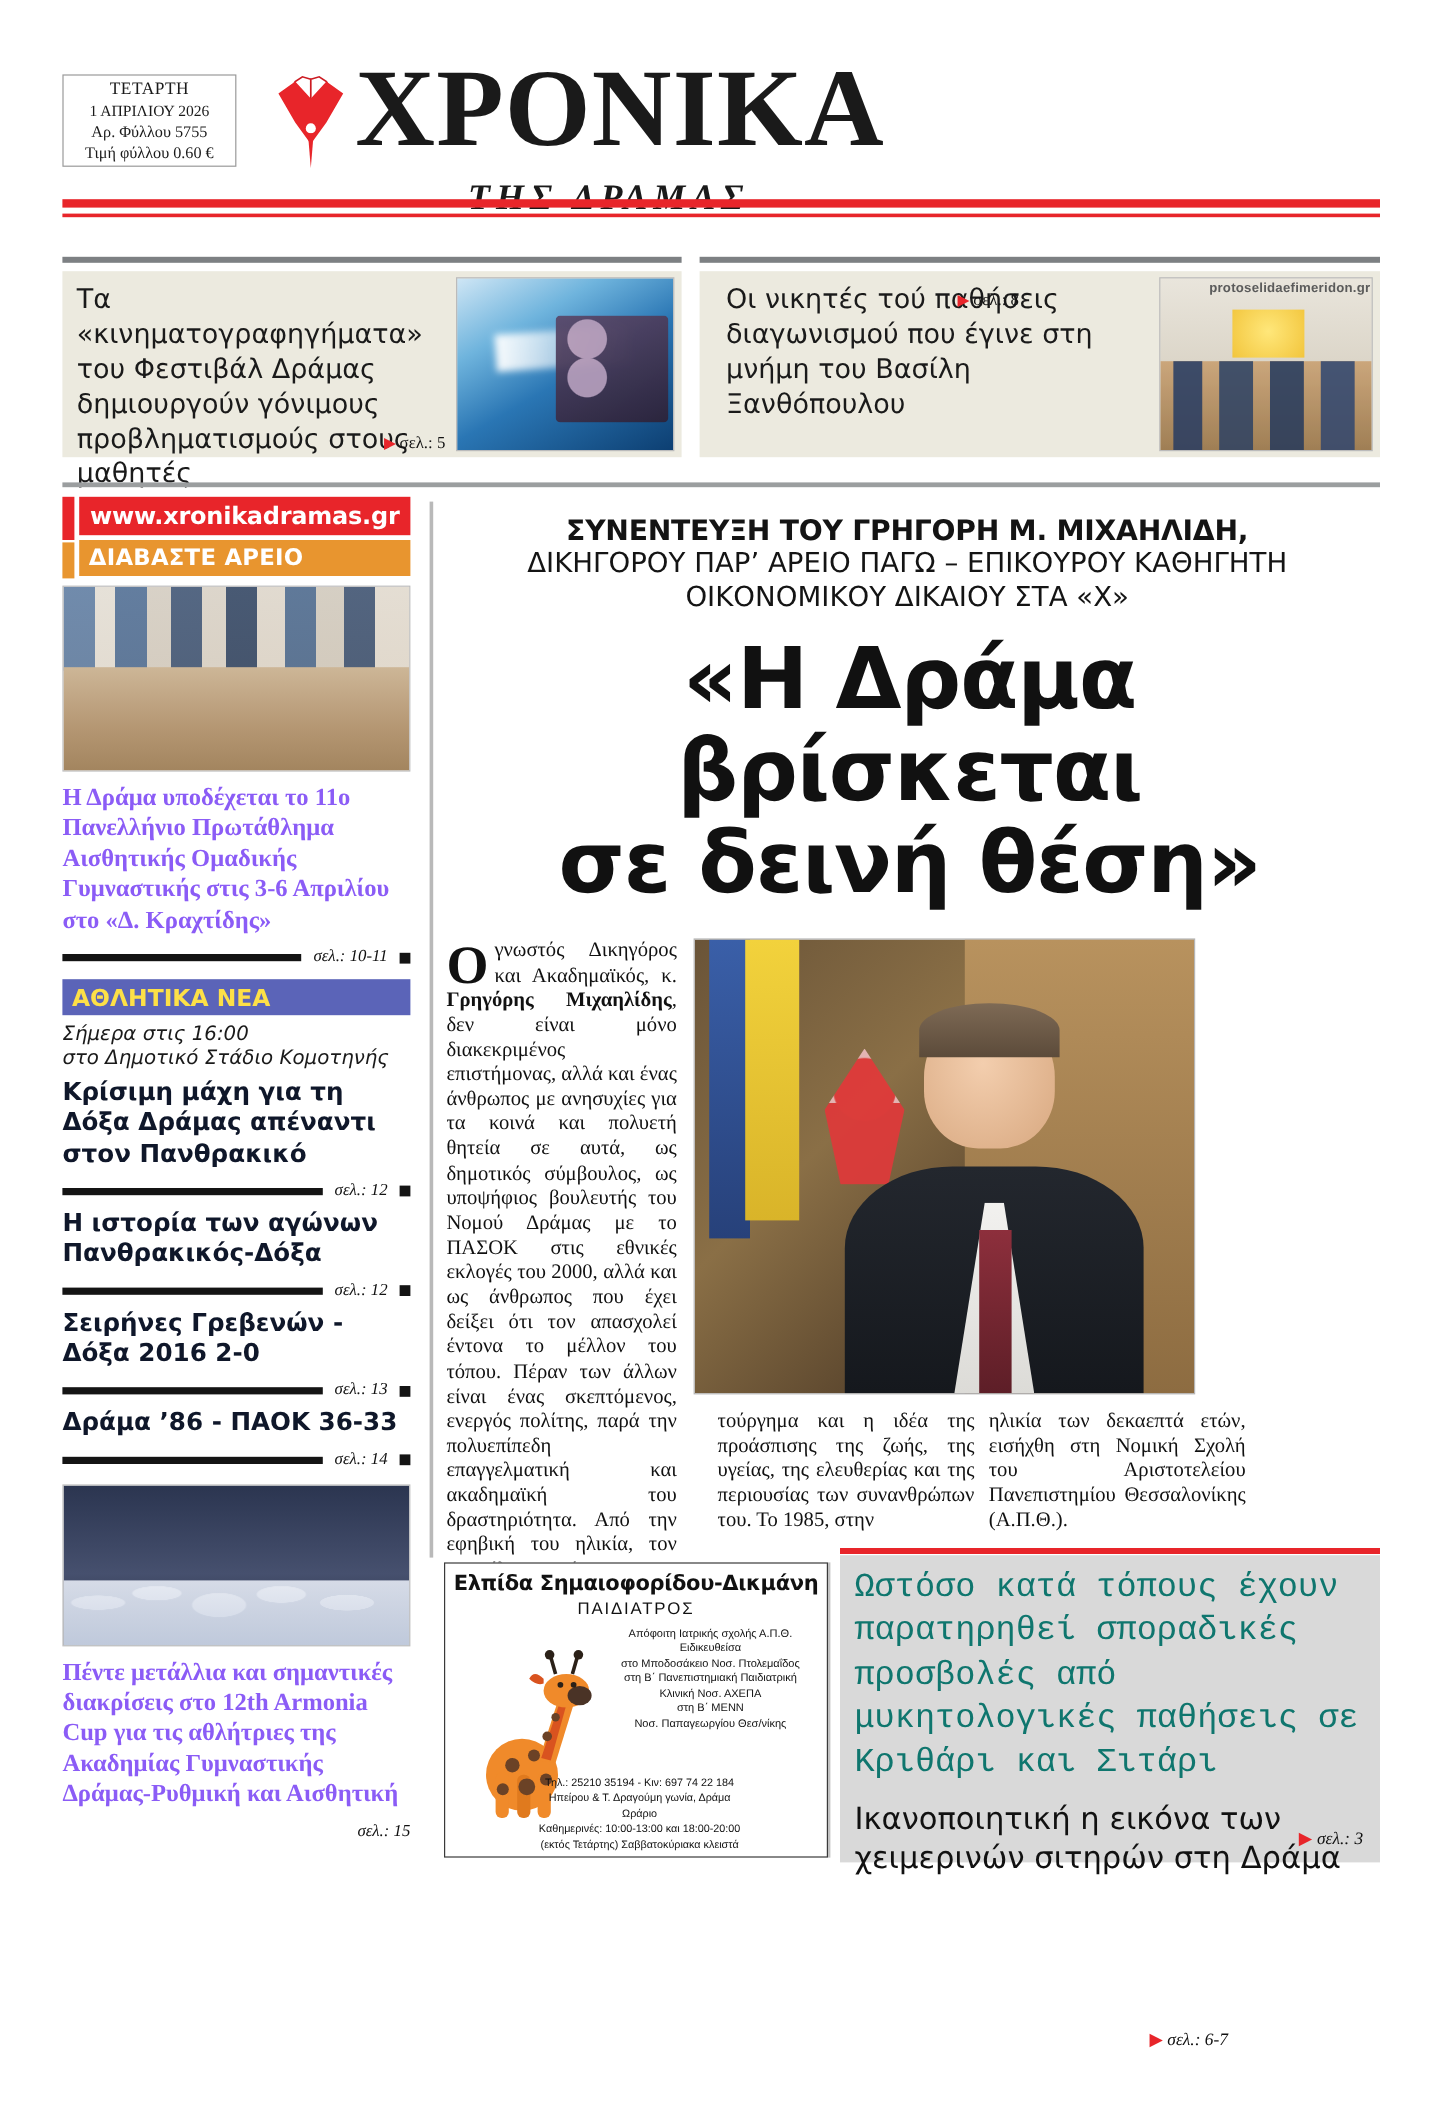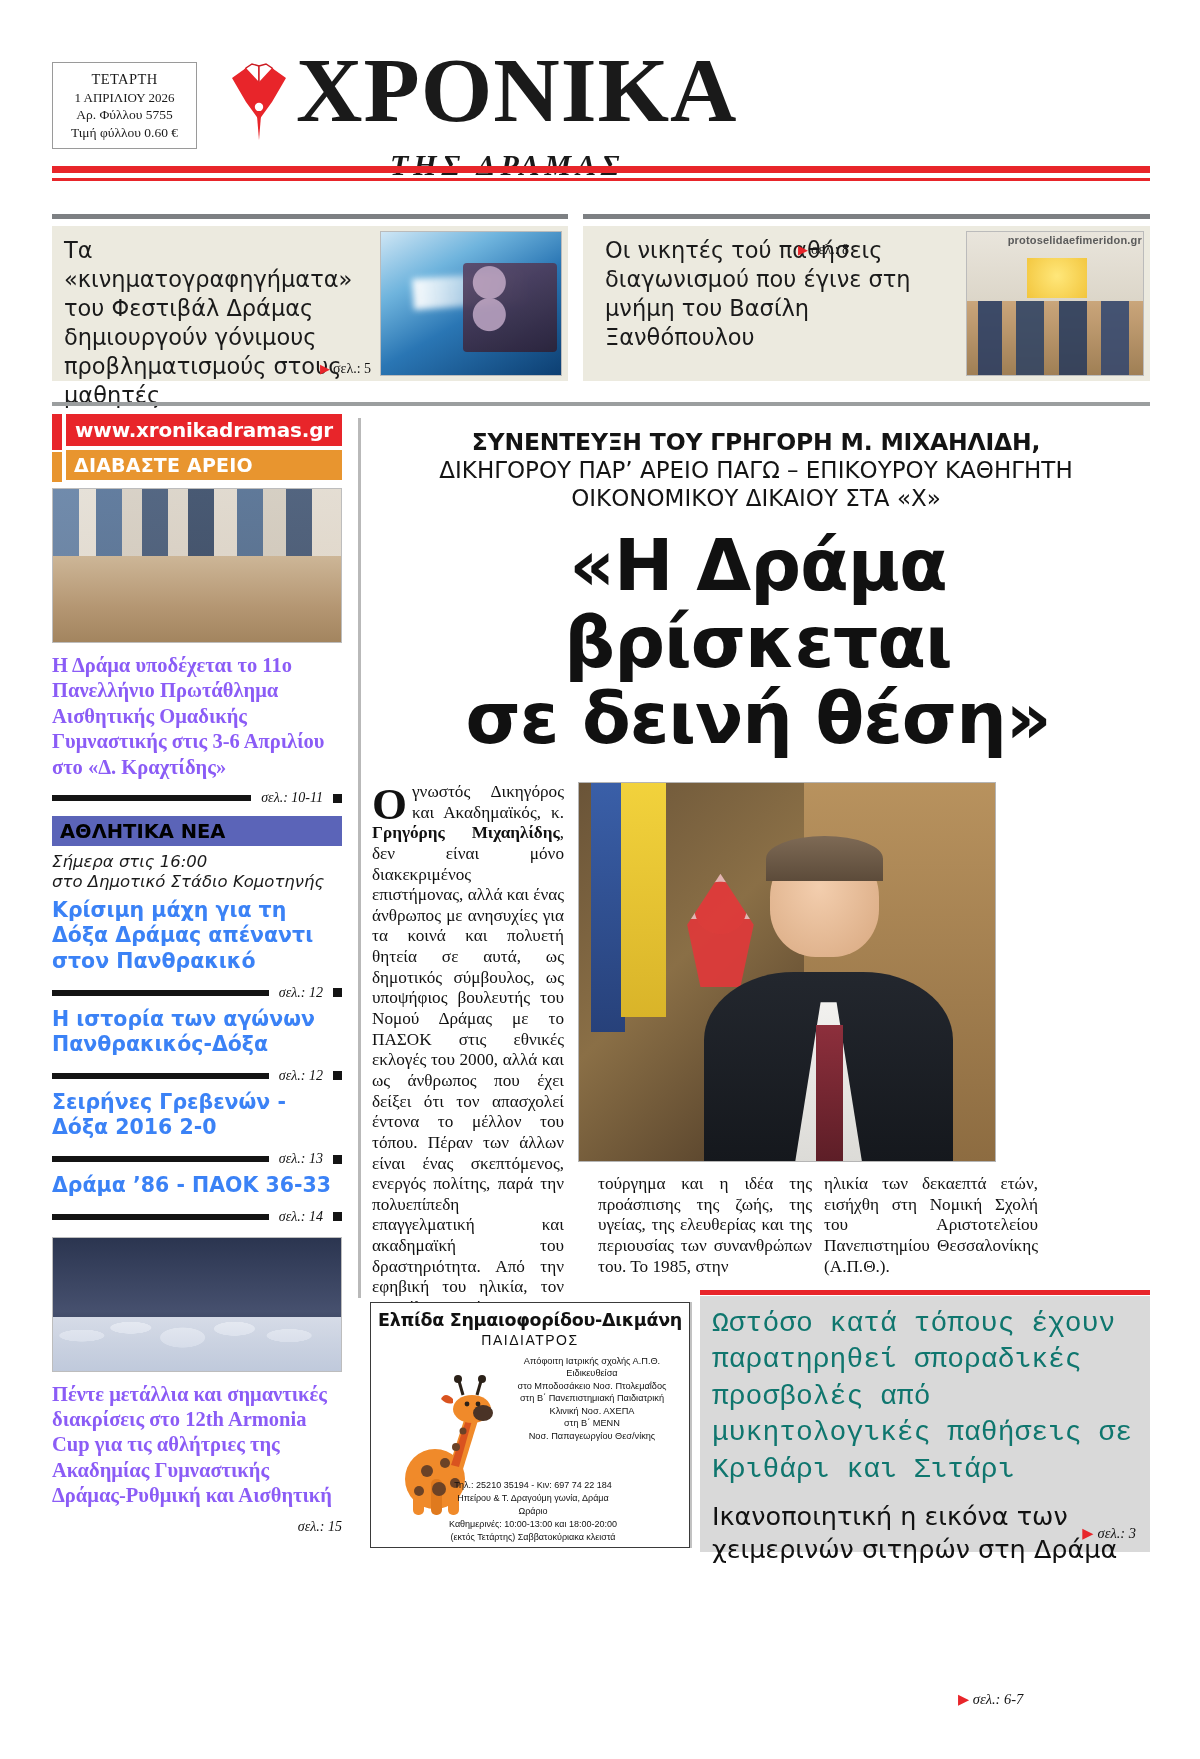--- a/index.html
+++ b/index.html
@@ -20,21 +20,21 @@
   
   .masthead {
     position: absolute;
     left: 0; top: 0;
     width: 1200px; height: 196px;
     background: #fff;
   }
   .date-box {
     position: absolute;
     left: 52px; top: 62px;
-    width: 145px; height: 87px;
+    width: 145px; height: 77px;
     border: 1px solid #9a9a9a;
     background: #fff;
     display: flex;
     flex-direction: column;
     align-items: center;
     justify-content: center;
     font-family: "Liberation Serif", serif;
     color: #1a1a1a;
     line-height: 1.32;
   }
@@ -297,21 +297,21 @@
     color: #111;
     white-space: nowrap;
   }
   .side-ref-row .sq {
     width: 9px; height: 9px; background: #141414; flex: none;
   }
   .sports-bar {
     margin-top: 10px;
     height: 30px;
     background: #5b64b8;
-    color: #000000;
+    color: #fde047;
     font-family: "DejaVu Sans", sans-serif;
     font-weight: bold;
     font-size: 19.5px;
     display: flex;
     align-items: center;
     padding-left: 8px;
   }
   .sports-kicker {
     margin-top: 6px;
     font-family: "DejaVu Sans", sans-serif;
@@ -319,21 +319,21 @@
     font-size: 16.5px;
     line-height: 1.2;
     color: #1a1a1a;
   }
   .side-item-h {
     margin-top: 6px;
     font-family: "DejaVu Sans", sans-serif;
     font-weight: bold;
     font-size: 20.5px;
     line-height: 1.25;
-    color: #3b82f6;
+    color: #0f172a;
   }
   .side-photo2 {
     margin-top: 12px;
     width: 290px;
     height: 135px;
     border: 1px solid #bdbdbd;
     position: relative;
     overflow: hidden;
     background: linear-gradient(180deg,#2b3550 0%,#46506e 55%,#20283c 100%);
   }

